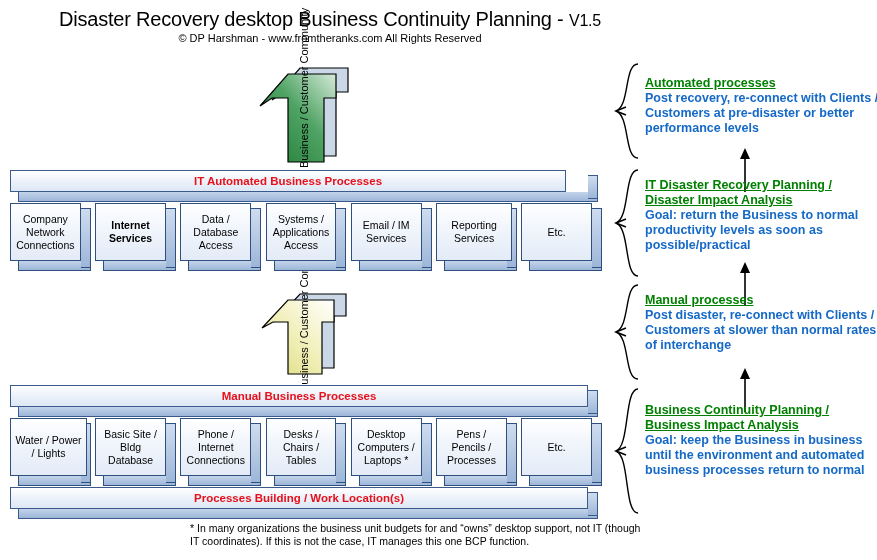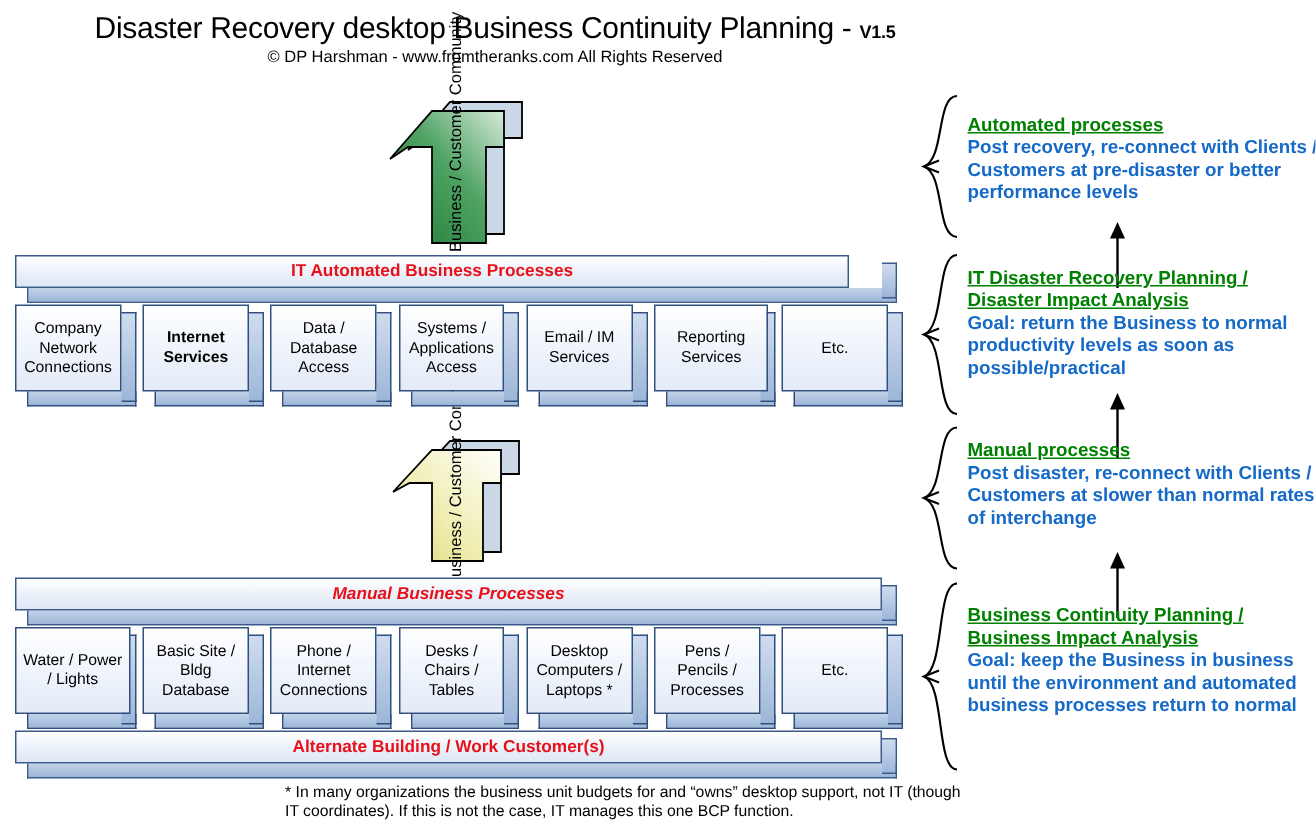--- a/index.html
+++ b/index.html
@@ -4,21 +4,21 @@
 <style>
   html,body{margin:0;padding:0;background:#ffffff;}
   body{width:877px;height:560px;position:relative;overflow:hidden;
        font-family:"Liberation Sans", sans-serif;color:#000;}
 
   .abs{position:absolute;}
 
   
   #title-main{left:0;top:8px;width:660px;text-align:center;
      font-size:20px;letter-spacing:-0.2px;white-space:nowrap;}
-  #title-main .ver{font-size:12px;font-weight:bold;}
+  #title-main .ver{font-size:16px;}
   #subtitle{left:0;top:32px;width:660px;text-align:center;font-size:11px;}
 
   
   .bar{position:absolute;}
   .bar .face{position:absolute;left:0;top:0;right:0;bottom:0;
      border:1px solid #3a5a8c;
      background:linear-gradient(to bottom,#ffffff 0%,#eef3fa 45%,#dde7f5 100%);
      display:flex;align-items:center;justify-content:center;z-index:3;}
   .bar .lbl{color:#e8101a;font-weight:bold;font-size:11.5px;}
 
@@ -165,21 +165,21 @@
         <stop offset="45%" stop-color="#f0eeb4"></stop>
         <stop offset="100%" stop-color="#ffffff"></stop>
       </linearGradient>
     </defs>
     <polygon points="22,34 48,6 94,6 94,28 82,28 82,80 48,80 48,28 33,28" fill="#c9d7e6" stroke="#000" stroke-width="1.2"></polygon>
     <polygon points="10,40 36,12 82,12 82,34 70,34 70,86 36,86 36,34 21,34" fill="url(#yel)" stroke="#000" stroke-width="1.2"></polygon>
   </svg>
   <div class="arrow-text" style="left:-8px;top:38px;width:120px;text-align:center;transform:rotate(-90deg);">Business / Customer Community</div>
 </div>
 
-<div class="bar" style="left:10px;top:385px;width:578px;height:22px;font-style:italic;">
+<div class="bar" style="left:10px;top:385px;width:578px;height:22px;">
   <div class="wedge-b" style="left:8px;top:22px;width:578px;height:9px;"></div>
   <div class="wedge-r" style="left:578px;top:5px;width:9px;height:22px;"></div>
   <div class="face">
       <span class="lbl">Manual Business Processes</span>
     </div>
 </div>
 
 <div id="manual-boxes-layer">
     <div class="box" style="left: 10px; top: 418px; width: 77px; height: 58px;">
       <div class="wedge-b" style="left: 8px; top: 58px; width: 70.7143px; height: 9px;"></div>
@@ -229,21 +229,21 @@
       <div class="face">
         <span class="txt">Etc.</span>
       </div>
     </div>
   </div>
 
 <div class="bar" style="left:10px;top:487px;width:578px;height:22px;">
   <div class="wedge-b" style="left:8px;top:22px;width:578px;height:9px;"></div>
   <div class="wedge-r" style="left:578px;top:5px;width:9px;height:22px;"></div>
   <div class="face">
-      <span class="lbl">Alternate Building / Work Customer(s)</span>
+      <span class="lbl">Processes Building / Work Location(s)</span>
     </div>
 </div>
 
 <svg class="brace abs" style="left:608px;top:62px;" width="34" height="98">
   <path d="M30,2 C16,2 22,44 8,49 C22,54 16,96 30,96" fill="none" stroke="#000" stroke-width="1.4"></path>
   <path d="M8,49 L18,45 M8,49 L18,53" fill="none" stroke="#000" stroke-width="1.4"></path>
 </svg>
 <svg class="brace abs" style="left:608px;top:168px;" width="34" height="110">
   <path d="M30,2 C16,2 22,50 8,55 C22,60 16,108 30,108" fill="none" stroke="#000" stroke-width="1.4"></path>
   <path d="M8,55 L18,51 M8,55 L18,59" fill="none" stroke="#000" stroke-width="1.4"></path>

